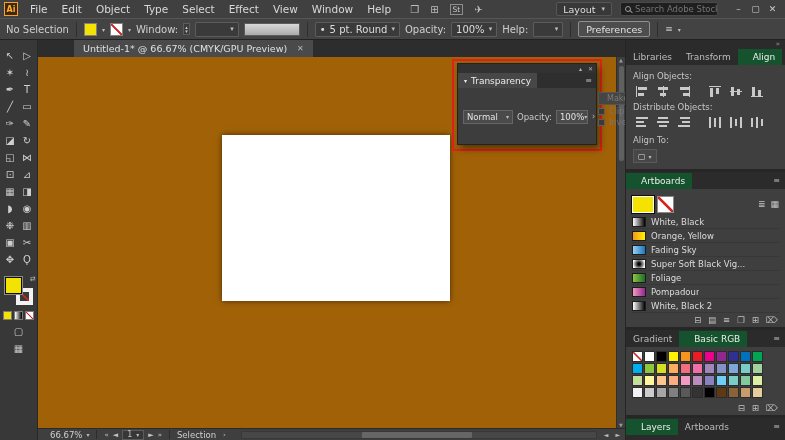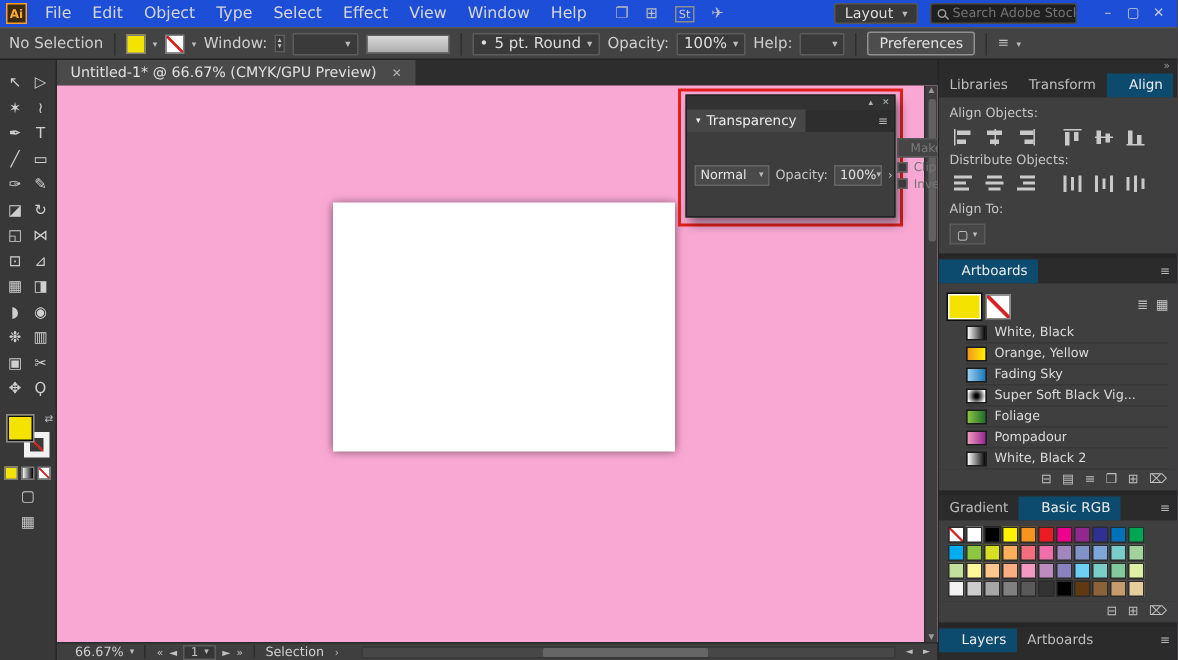--- a/index.html
+++ b/index.html
@@ -1,21 +1,21 @@
 <!DOCTYPE html>
 <html><head>
 <meta charset="utf-8">
 <style>
   *{margin:0;padding:0;box-sizing:border-box;}
   html,body{width:785px;height:440px;overflow:hidden;background:#222;}
   body{font-family:"DejaVu Sans","Liberation Sans",sans-serif;font-size:10px;color:#d6d6d6;}
   .app{position:relative;width:785px;height:440px;background:#2e2e2e;display:flex;flex-direction:column;overflow:hidden;}
 
   
-  .menubar{height:18px;background:#1d4ed8;display:flex;align-items:center;padding:0 4px;flex:0 0 18px;}
+  .menubar{height:18px;background:#404040;display:flex;align-items:center;padding:0 4px;flex:0 0 18px;}
   .ai-logo{width:14px;height:14px;background:#3a2a10;border:1px solid #ff9c2a;color:#ffaa33;font-size:8px;font-weight:bold;display:flex;align-items:center;justify-content:center;margin-right:5px;flex:0 0 auto;}
   .menu-item{padding:0 7px;font-size:10.5px;color:#d8d8d8;line-height:18px;white-space:nowrap;}
   .mb-icons{display:flex;align-items:center;gap:11px;margin-left:12px;color:#bdbdbd;font-size:10px;}
   .mb-icons .stock-box{border:1px solid #8d8d8d;font-size:7.5px;padding:0 2px;color:#ccc;line-height:9px;}
   .mb-right{margin-left:auto;display:flex;align-items:center;gap:8px;}
   .layout-dd{display:flex;gap:6px;align-items:center;padding:0 6px;height:14px;border:1px solid #555;background:#383838;border-radius:2px;font-size:9.5px;color:#ddd;}
   .search-box{display:flex;align-items:center;gap:4px;background:#1f1f1f;border:1px solid #4a4a4a;border-radius:2px;height:14px;padding:0 4px;width:98px;}
   .search-box input{background:transparent;border:none;outline:none;color:#a8a8a8;font-size:8.5px;width:82px;font-family:inherit;}
   .lens{width:6px;height:6px;border:1px solid #999;border-radius:50%;position:relative;flex:0 0 auto;}
   .lens:after{content:"";position:absolute;width:4px;height:1px;background:#999;right:-3px;bottom:-1px;transform:rotate(45deg);}
@@ -47,23 +47,23 @@
   .fs-stroke{position:absolute;right:0;bottom:0;width:17px;height:17px;border:4px solid #f2f2f2;background:linear-gradient(to top right,#3a3a3a 42%,#d42222 46%,#d42222 54%,#3a3a3a 58%);z-index:1;}
   .fs-swap{position:absolute;right:-3px;top:-2px;font-size:7px;color:#bbb;}
   .mini-row{display:flex;gap:2px;margin-top:6px;}
   .mini-sw{width:9px;height:9px;border:1px solid #7a7a7a;}
   .grad-mini{background:linear-gradient(to right,#fff,#000);}
   .mode-btn{margin-top:7px;color:#c9c9c9;font-size:10px;line-height:10px;}
 
   
   .center{flex:1;display:flex;flex-direction:column;min-width:0;}
   .tabstrip{height:17px;background:#2d2d2d;display:flex;align-items:flex-end;flex:0 0 17px;}
-  .doctab{height:17px;background:#4a4a4a;display:flex;align-items:center;gap:10px;padding:0 9px;font-size:9.5px;color:#e0e0e0;white-space:nowrap;}
+  .doctab{height:17px;background:#4a4a4a;display:flex;align-items:center;gap:10px;padding:0 9px;font-size:9.5px;color:#e0e0e0;white-space:nowrap;margin-left:36px;}
   .doctab .close{color:#b5b5b5;font-size:8px;}
-  .canvas{position:relative;flex:1;background:#f9a8d4;overflow:hidden;}
+  .canvas{position:relative;flex:1;background:#a16207;overflow:hidden;}
   .artboard{position:absolute;left:184px;top:78px;width:228px;height:166px;background:#ffffff;box-shadow:0 0 6px rgba(0,0,0,.55);}
   .vscroll{position:absolute;right:0;top:0;bottom:0;width:9px;background:#3e3e3e;border-left:1px solid #2f2f2f;display:flex;flex-direction:column;align-items:center;font-size:5px;color:#999;}
   .vthumb{width:5px;height:95px;background:#606060;border-radius:2px;margin-top:3px;}
 
   
   .red-box{position:absolute;left:414px;top:2px;width:150px;height:92px;border:2px solid #e3201c;z-index:5;}
   .tpanel{position:absolute;left:3px;top:2px;width:140px;height:82px;background:#3d3d3d;border:1px solid #232323;box-shadow:3px 4px 7px rgba(0,0,0,.45);display:flex;flex-direction:column;}
   .tp-mini{height:9px;background:#323232;display:flex;justify-content:flex-end;align-items:center;gap:6px;padding:0 3px;font-size:6px;color:#b5b5b5;flex:0 0 9px;}
   .tp-tabrow{height:15px;background:#2e2e2e;display:flex;align-items:center;flex:0 0 15px;}
   .tp-tab{height:15px;background:#474747;padding:0 6px;display:flex;align-items:center;gap:4px;font-size:9px;color:#ececec;}
@@ -88,40 +88,40 @@
   .sb-abox{border:1px solid #5c5c5c;background:#373737;padding:0 4px;height:10px;display:flex;align-items:center;gap:4px;font-size:8px;}
   .hscroll{flex:1;height:8px;background:#474747;border:1px solid #383838;border-radius:1px;position:relative;margin-left:8px;}
   .hthumb{position:absolute;left:34%;width:110px;top:0;bottom:0;background:#666;border-radius:1px;}
   .sb-arr{font-size:6px;color:#bdbdbd;}
 
   
   .dock{width:160px;background:#323232;border-left:1px solid #242424;display:flex;flex-direction:column;flex:0 0 160px;overflow:hidden;}
   .dock-strip{height:8px;background:#2b2b2b;display:flex;justify-content:flex-end;align-items:center;padding:0 5px;font-size:7px;color:#9a9a9a;flex:0 0 8px;}
   .dock-tabs{height:17px;background:#2b2b2b;display:flex;align-items:flex-end;flex:0 0 17px;}
   .dtab{padding:0 7px;font-size:9px;color:#bdbdbd;height:16px;display:flex;align-items:center;}
-  .dtab.active{background:#0c4a6e;color:#ececec;padding-left:15px;}
+  .dtab.active{background:#14532d;color:#ececec;padding-left:15px;}
   .panel-menu{margin-left:auto;padding:0 5px;font-size:8px;color:#bbb;align-self:center;}
   .align-body{background:#3f3f3f;padding:4px 7px 6px;display:flex;flex-direction:column;flex:0 0 auto;}
   .sec-label{font-size:8.5px;color:#c6c6c6;margin-top:2px;}
   .icon-row{display:flex;gap:3px;align-items:center;margin:3px 0 2px;}
   .aicon{display:flex;align-items:center;justify-content:center;width:18px;height:14px;}
   .grp-gap{width:7px;flex:0 0 7px;}
   .ds-row{display:flex;justify-content:space-between;align-items:flex-start;margin-top:2px;}
   .ds-left{display:flex;gap:3px;align-items:center;margin-top:3px;}
   .ghost-dd{width:30px;height:13px;border:1px solid #565656;background:#464646;display:flex;align-items:center;justify-content:flex-end;padding:0 2px;font-size:6px;color:#7a7a7a;}
   .alignto{display:flex;flex-direction:column;align-items:flex-start;gap:3px;}
   .alignto-dd{display:flex;align-items:center;gap:3px;border:1px solid #5a5a5a;background:#474747;height:14px;padding:0 4px;font-size:8px;color:#ddd;margin-top:1px;}
   .gap{height:3px;background:#262626;flex:0 0 3px;}
   .sw-body{background:#3f3f3f;padding:4px 6px 0;flex:0 0 auto;}
   .sw-thumbrow{display:flex;align-items:center;gap:3px;height:22px;}
   .sw-selected{width:22px;height:17px;background:#f4e300;border:1px solid #fff;outline:1px solid #0d0d0d;}
   .sw-none{width:17px;height:17px;border:1px solid #8a8a8a;}
   .sw-views{margin-left:auto;display:flex;gap:5px;font-size:9px;color:#c5c5c5;}
   .sw-list{display:flex;flex-direction:column;}
-  .sw-row{display:flex;align-items:center;gap:5px;height:14px;border-bottom:1px solid #373737;margin-left:12px;}
+  .sw-row{display:flex;align-items:center;gap:5px;height:14px;border-bottom:1px solid #373737;}
   .sw-thumb{width:14px;height:10px;border:1px solid #1c1c1c;flex:0 0 auto;}
   .sw-name{font-size:8.5px;color:#dcdcdc;white-space:nowrap;overflow:hidden;}
   .panel-footer{display:flex;gap:7px;justify-content:flex-end;align-items:center;height:14px;padding:0 7px;background:#3f3f3f;font-size:8.5px;color:#c0c0c0;flex:0 0 14px;}
   .mini-icon{cursor:default;}
   .palette{background:#3f3f3f;padding:4px 6px 3px;display:flex;flex-direction:column;gap:1px;flex:0 0 auto;}
   .pal-row{display:flex;gap:1px;}
   .pal-cell{width:11px;height:11px;border:1px solid #2c2c2c;flex:0 0 auto;}
   .dock-fill{flex:1;background:#2b2b2b;}
 </style>
 </head>

